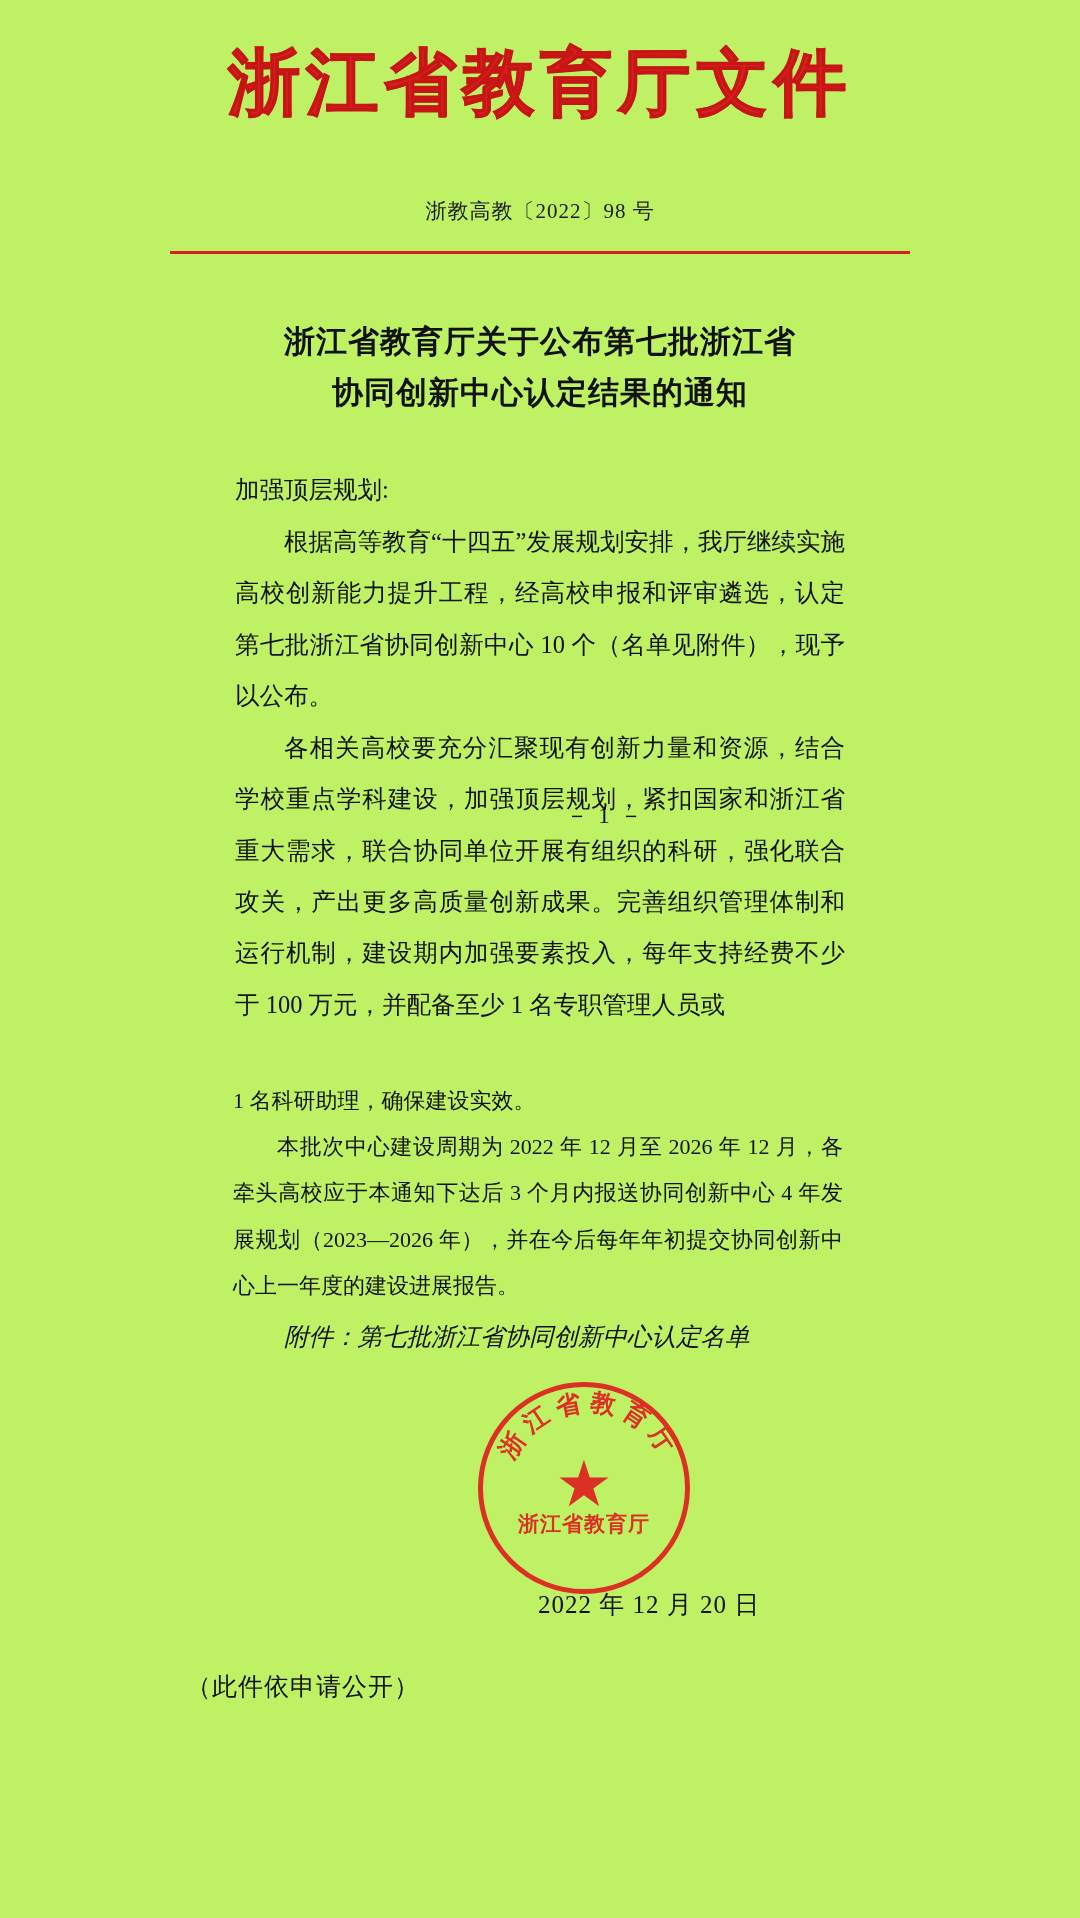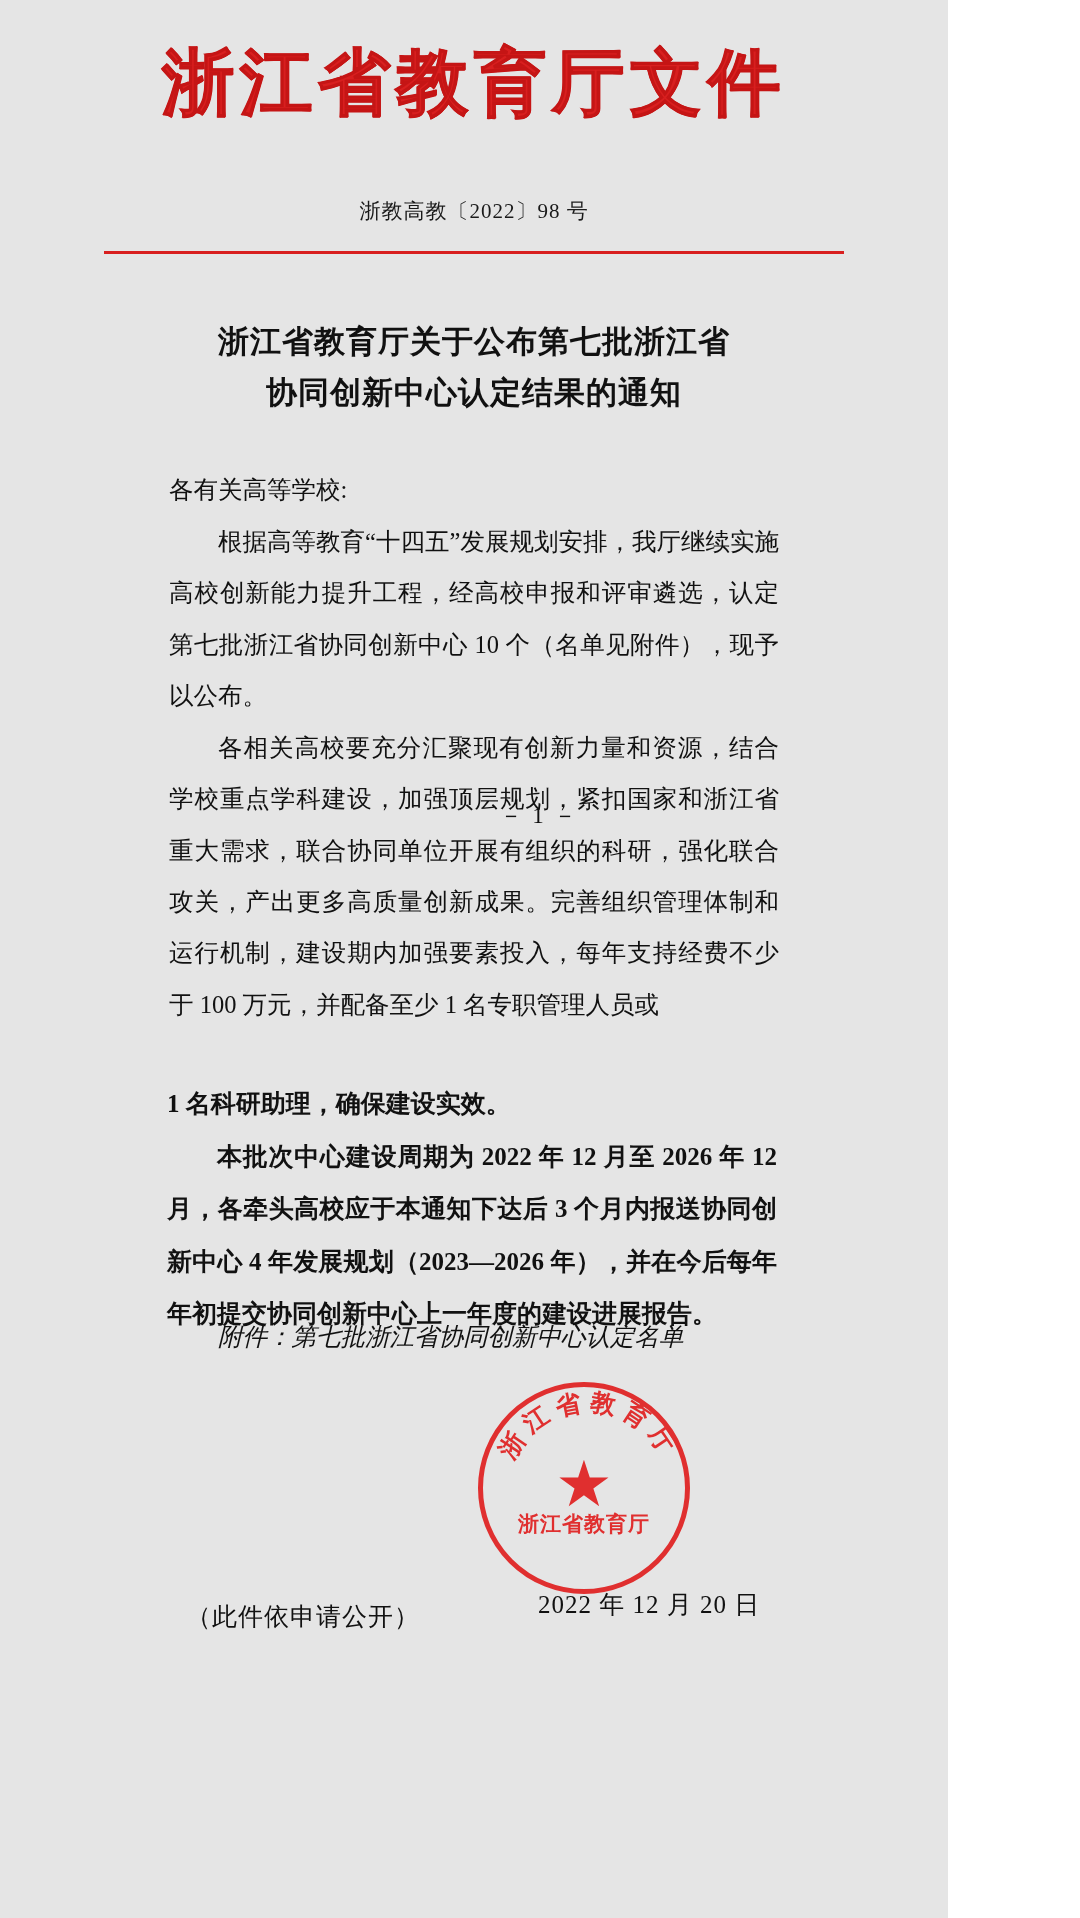--- a/index.html
+++ b/index.html
@@ -11,23 +11,23 @@
     width: 1080px;
     height: 1918px;
     font-family: "Liberation Serif", "DejaVu Serif", serif;
     color: #111111;
     position: relative;
     overflow: hidden;
   }
 
   .page {
     position: relative;
-    width: 948px;
+    width: 1080px;
     height: 1918px;
-    background: #e5e5e5;
+    background: #bef264;
   }
 
   
   .doc-header {
     text-align: center;
     padding-top: 44px;
   }
   .doc-header-title {
     color: #d81f1f;
     font-family: "Liberation Serif", "DejaVu Serif", serif;
@@ -96,26 +96,25 @@
   .page-num .pn-inner { padding-left: 130px; }
 
   
   .body-block-2 {
     position: absolute;
     top: 1078px;
     left: 0;
     right: 4px;
     width: 610px;
     margin: 0 auto;
-    font-size: 25px;
+    font-size: 22px;
     line-height: 2.1;
     color: #111;
     text-align: justify;
     text-justify: inter-ideograph;
-    font-weight: bold;
   }
   .body-block-2 p { margin: 0; }
 
   .attach {
     position: absolute;
     top: 1320px;
     left: 0;
     right: 0;
     width: 610px;
     margin: 0 auto;
@@ -179,21 +178,21 @@
     position: absolute;
     top: 1588px;
     left: 538px;
     font-size: 25px;
     color: #111;
     letter-spacing: 1px;
   }
 
   .public-note {
     position: absolute;
-    top: 1600px;
+    top: 1670px;
     left: 186px;
     font-size: 25px;
     color: #111;
     letter-spacing: 1px;
   }
 </style>
 </head>
 <body>
 
 <div class="page">
@@ -205,21 +204,21 @@
   <div class="doc-number">浙教高教〔2022〕98 号</div>
 
   <div class="red-rule"></div>
 
   <div class="doc-title">
     <div>浙江省教育厅关于公布第七批浙江省</div>
     <div>协同创新中心认定结果的通知</div>
   </div>
 
   <div class="body-block">
-    <p>各有关高等学校:</p>
+    <p>加强顶层规划:</p>
     <p class="indent">根据高等教育“十四五”发展规划安排，我厅继续实施高校创新能力提升工程，经高校申报和评审遴选，认定第七批浙江省协同创新中心 10 个（名单见附件），现予以公布。</p>
     <p class="indent">各相关高校要充分汇聚现有创新力量和资源，结合学校重点学科建设，加强顶层规划，紧扣国家和浙江省重大需求，联合协同单位开展有组织的科研，强化联合攻关，产出更多高质量创新成果。完善组织管理体制和运行机制，建设期内加强要素投入，每年支持经费不少于 100 万元，并配备至少 1 名专职管理人员或</p>
   </div>
 
   <div class="page-num">
     <span class="pn-inner">－ 1 －</span>
   </div>
 
   <div class="body-block-2">
     <p>1 名科研助理，确保建设实效。</p>

